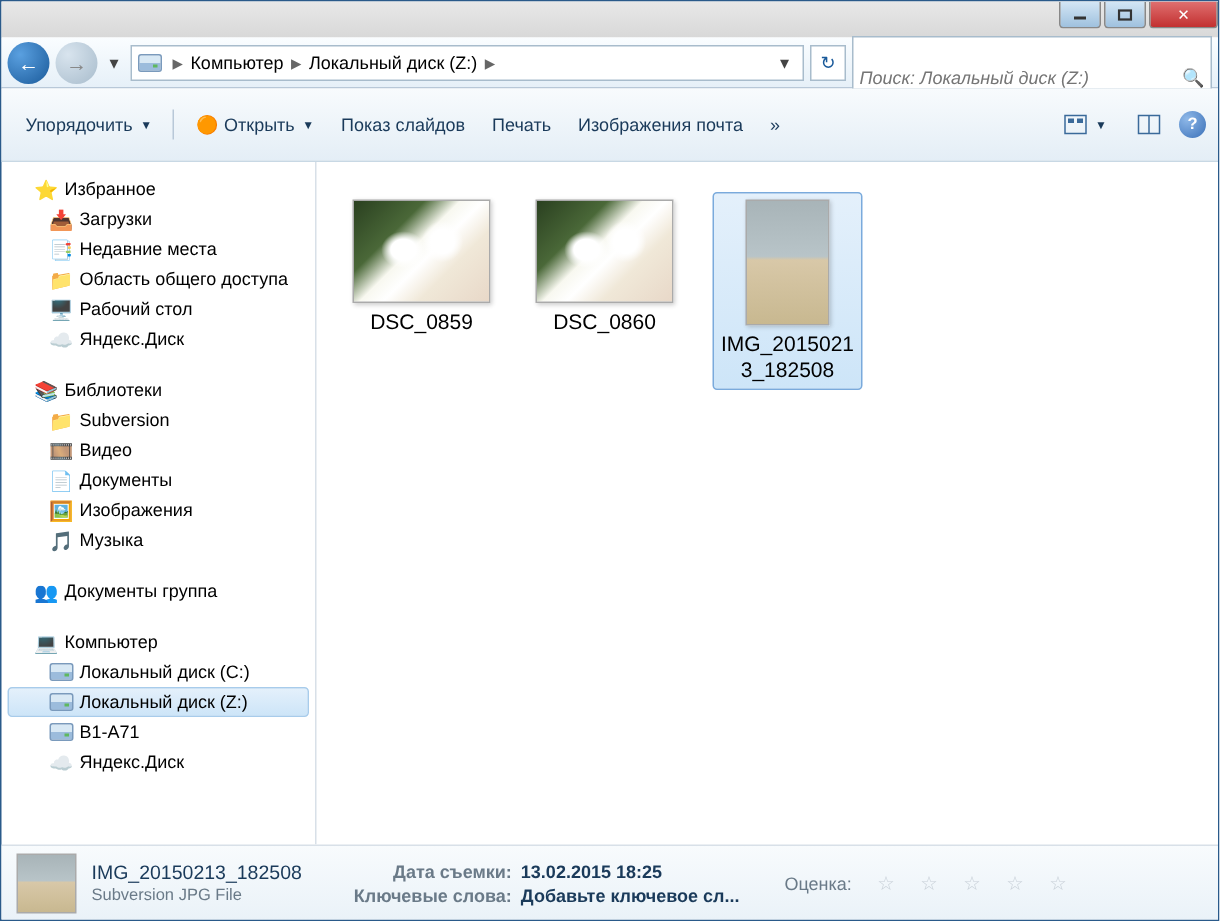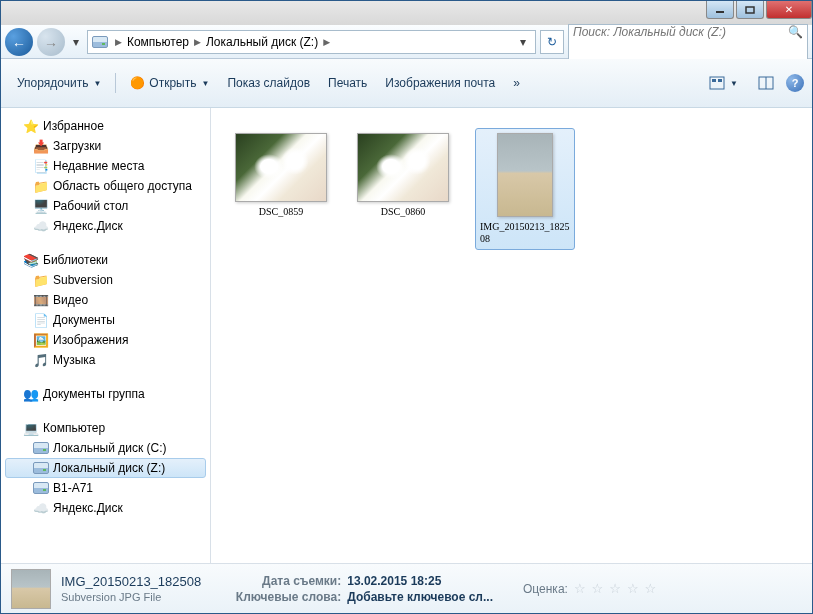--- a/index.html
+++ b/index.html
@@ -13,21 +13,21 @@
 .nav-rnd { width:28px; height:28px; border-radius:50%; display:flex; align-items:center; justify-content:center; color:#fff; font-size:14px; }
 .nav-back { background:radial-gradient(circle at 30% 30%,#5aa0e0,#1a5a9a); }
 .nav-fwd { background:radial-gradient(circle at 30% 30%,#d8e4ee,#a8bccc); color:#888; }
 .nav-drop { width:14px; height:20px; display:flex; align-items:center; justify-content:center; color:#444; }
 .addr { flex:1; height:24px; border:1px solid #a8bccc; background:#fff; display:flex; align-items:center; padding:0 4px; }
 .addr-icon { width:16px; height:16px; margin-right:4px; display:flex; align-items:center; justify-content:center; }
 .crumb { padding:0 2px; cursor:pointer; }
 .crumb-sep { padding:0 3px; color:#666; font-size:9px; }
 .addr-drop { margin-left:auto; width:16px; text-align:center; color:#444; }
 .refresh { width:24px; height:24px; border:1px solid #a8bccc; background:#fff; display:flex; align-items:center; justify-content:center; color:#1a5a9a; }
-.search { width:240px; height:36px; border:1px solid #a8bccc; background:#fff; display:flex; align-items:flex-start; padding:0 4px; }
+.search { width:240px; height:36px; border:1px solid #a8bccc; background:#fff; display:flex; align-items:flex-end; padding:0 4px; }
 .search input { border:none; outline:none; flex:1; font-style:italic; color:#888; background:transparent; }
 .search-icon { color:#4a80b8; }
 .toolbar { height:49px; background:linear-gradient(to bottom,#f8fbfd,#e4eef6); border-bottom:1px solid #c8d8e4; display:flex; align-items:center; padding:0 8px; gap:2px; }
 .tbtn { padding:4px 8px; border-radius:3px; cursor:pointer; display:flex; align-items:center; gap:3px; color:#1a3a5a; }
 .tsep { width:1px; height:20px; background:#b8c8d8; margin:0 4px; }
 .tdd { font-size:8px; color:#1a3a5a; margin-left:2px; }
 .td-icon { width:16px; height:16px; display:flex; align-items:center; justify-content:center; }
 .right-tools { margin-left:auto; display:flex; align-items:center; gap:4px; }
 .help { width:18px; height:18px; border-radius:50%; background:radial-gradient(circle at 30% 30%,#8eb8e8,#3a70b8); color:#fff; display:flex; align-items:center; justify-content:center; font-weight:bold; font-size:11px; }
 .body { flex:1; display:flex; overflow:hidden; }
@@ -36,31 +36,31 @@
 .sitem { display:flex; align-items:center; padding:2px 0 2px 18px; cursor:pointer; height:20px; gap:4px; }
 .sitem.hdr { padding-left:8px; }
 .sitem.sel { background:linear-gradient(to bottom,#e4f0fb,#cde5f8); border:1px solid #a8cceb; border-radius:3px; margin:0 4px; padding-left:13px; }
 .tree-exp { width:10px; font-size:9px; color:#888; }
 .sicon { width:16px; height:16px; display:flex; align-items:center; justify-content:center; font-size:13px; }
 .main { flex:1; padding:20px; display:flex; gap:22px; align-items:flex-start; overflow:auto; }
 .thumb { width:100px; display:flex; flex-direction:column; align-items:center; gap:4px; cursor:pointer; padding:4px; border:1px solid transparent; border-radius:3px; }
 .thumb.sel { background:linear-gradient(to bottom,#e4f0fb,#cde5f8); border:1px solid #7aaadc; }
 .timg { width:92px; height:69px; border:1px solid #aaa; box-shadow:1px 1px 3px rgba(0,0,0,0.2); background-size:cover; background-position:center; }
 .timg.portrait { width:56px; height:84px; }
-.tlbl { font-size:10px; line-height:1.2; word-break:break-word;font-family:Liberation Serif, serif; }
+.tlbl { text-align:center; font-size:14px; line-height:1.2; word-break:break-word; }
 .details { height:50px; border-top:1px solid #d8e0e8; background:linear-gradient(to bottom,#f8fbfd,#eaf2f8); display:flex; align-items:center; padding:4px 10px; gap:10px; }
 .dthumb { width:40px; height:40px; border:1px solid #aaa; background:#c8c0b0; }
 .dinfo { display:flex; flex-direction:column; gap:2px; }
 .dname { font-size:13px; color:#1a3a5a; }
 .dtype { font-size:11px; color:#6a7a88; }
 .dmeta { display:flex; flex-direction:column; gap:2px; margin-left:20px; }
 .dmr { display:flex; gap:6px; font-size:11px;font-weight:bold; }
 .dml { color:#6a7a88; text-align:right; width:110px; }
 .dmv { color:#1a3a5a; }
-.drat { display:flex; align-items:center; gap:6px; margin-left:20px; font-size:11px; }
+.drat { display:flex; align-items:center; gap:17px; margin-left:20px; font-size:11px; }
 .star { color:#c8d0d8; font-size:13px; cursor:pointer; }
 
 .drv { display:inline-block; width:16px; height:12px; background:linear-gradient(to bottom,#d8e8f4 50%,#9cbcdc 50%); border:1px solid #7a9abc; border-radius:2px; position:relative; }
 .drv::after { content:""; position:absolute; right:2px; top:6px; width:3px; height:2px; background:#5fb85f; }
 
 .flower { background:linear-gradient(135deg,#2a4020 0%,#4a6838 30%,#f8f8f0 45%,#ffffff 55%,#f0e8d8 70%,#e8d8c8 100%); position:relative; }
 .flower::before { content:""; position:absolute; left:20%; top:30%; width:30px; height:25px; background:radial-gradient(ellipse,#fff 40%,rgba(255,255,255,0) 70%); border-radius:50%; }
 .flower::after { content:""; position:absolute; left:50%; top:20%; width:28px; height:28px; background:radial-gradient(ellipse,#fff 40%,rgba(255,255,255,0) 70%); border-radius:50%; }
 .room { background:linear-gradient(to bottom,#a8b4b8 0%,#b8c4c8 45%,#d8c8a8 48%,#c8b890 100%); }
 </style>

